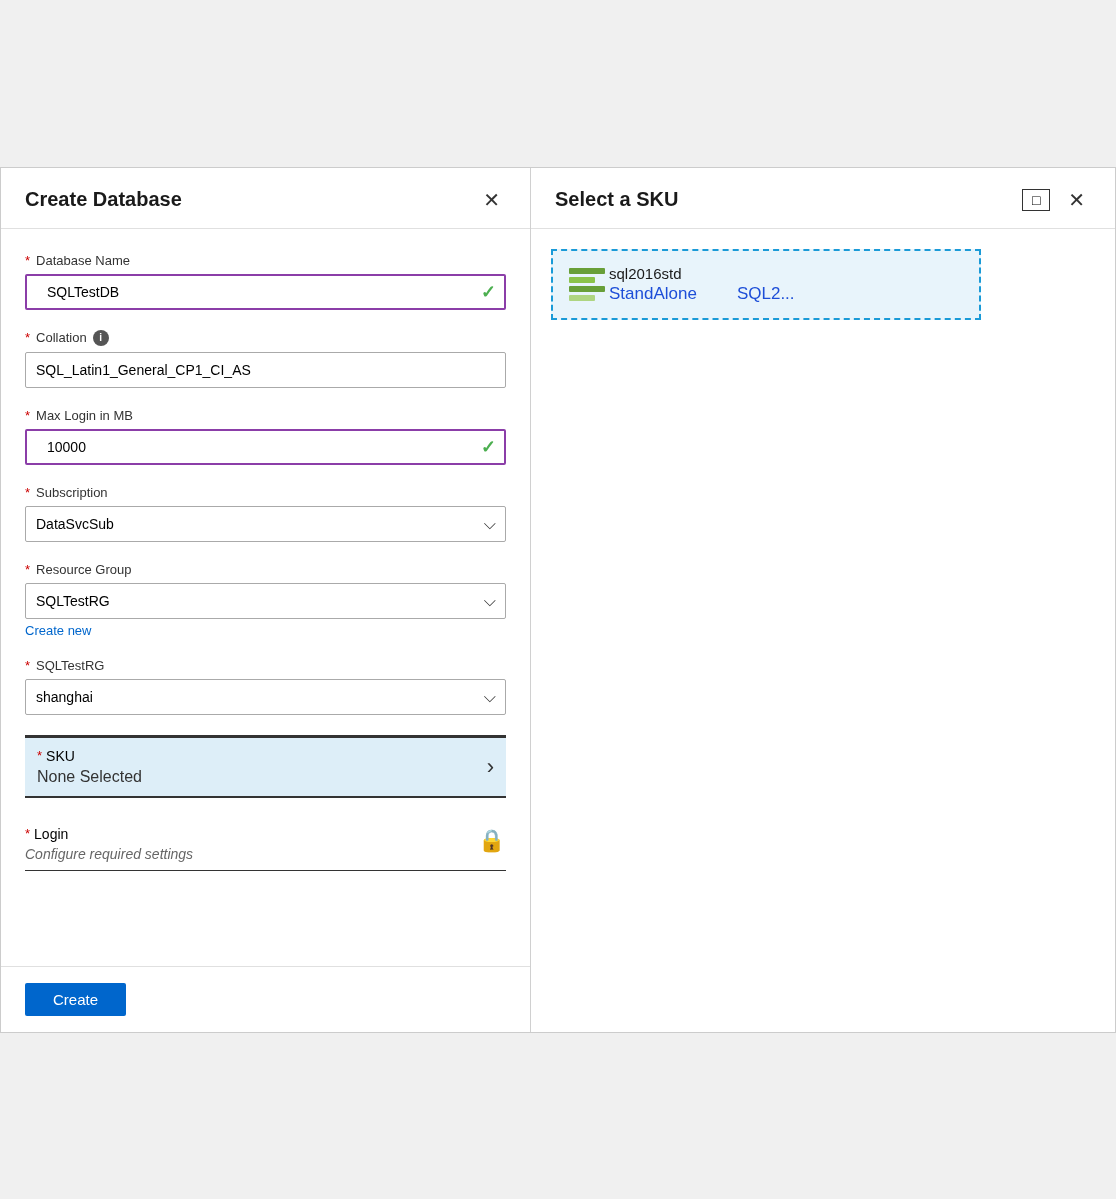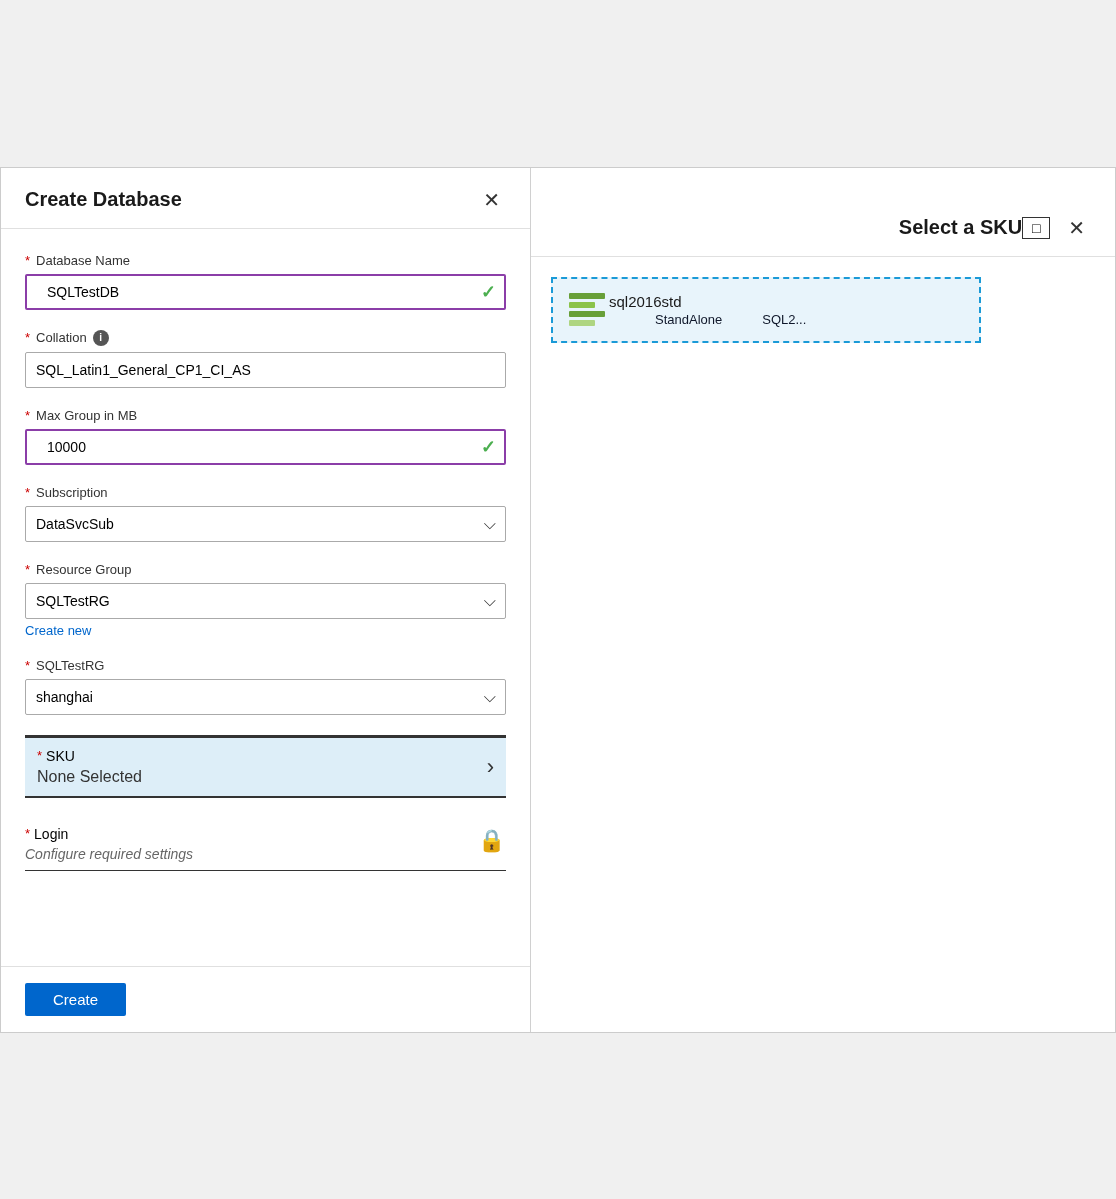--- a/index.html
+++ b/index.html
@@ -228,24 +228,23 @@
     
     .right-panel {
       flex: 1;
       display: flex;
       flex-direction: column;
       background: #fff;
     }
     .right-header {
       display: flex;
       align-items: center;
-      justify-content: flex-end;
+      justify-content: space-between;
       padding: 20px 24px 16px 24px;
       border-bottom: 1px solid #e0e0e0;
-      margin-top: 28px;
     }
     .right-title {
       font-size: 20px;
       font-weight: 600;
       color: #1a1a1a;
     }
     .right-header-actions {
       display: flex;
       align-items: center;
       gap: 12px;
@@ -294,23 +293,22 @@
     .sku-info { flex: 1; }
     .sku-name {
       font-size: 15px;
       font-weight: 500;
       color: #1a1a1a;
       margin-bottom: 2px;
     }
     .sku-meta-row {
       display: flex;
       gap: 40px;
-      font-size: 13px;
-      color: #0f172a;
-      margin-left: 46px;
+      font-size: 17px;
+      color: #1d4ed8;
     }
   </style>
 </head>
 <body>
 
 <div class="container">
 
   <div class="left-panel">
     <div class="panel-header">
       <span class="panel-title">Create Database</span>
@@ -337,21 +335,21 @@
           <span class="info-icon">i</span>
         </div>
         <div class="input-wrapper">
           <input class="text-input-normal" type="text" value="SQL_Latin1_General_CP1_CI_AS" style="">
         </div>
       </div>
 
       <div class="field-group">
         <div class="field-label">
           <span class="required-star">*</span>
-          <span>Max Group in MB</span>
+          <span>Max Login in MB</span>
         </div>
         <div class="input-wrapper">
           <input class="text-input" type="text" value="10000" style="">
           <span class="check-icon">✓</span>
         </div>
       </div>
 
       <div class="field-group">
         <div class="field-label">
           <span class="required-star">*</span>

